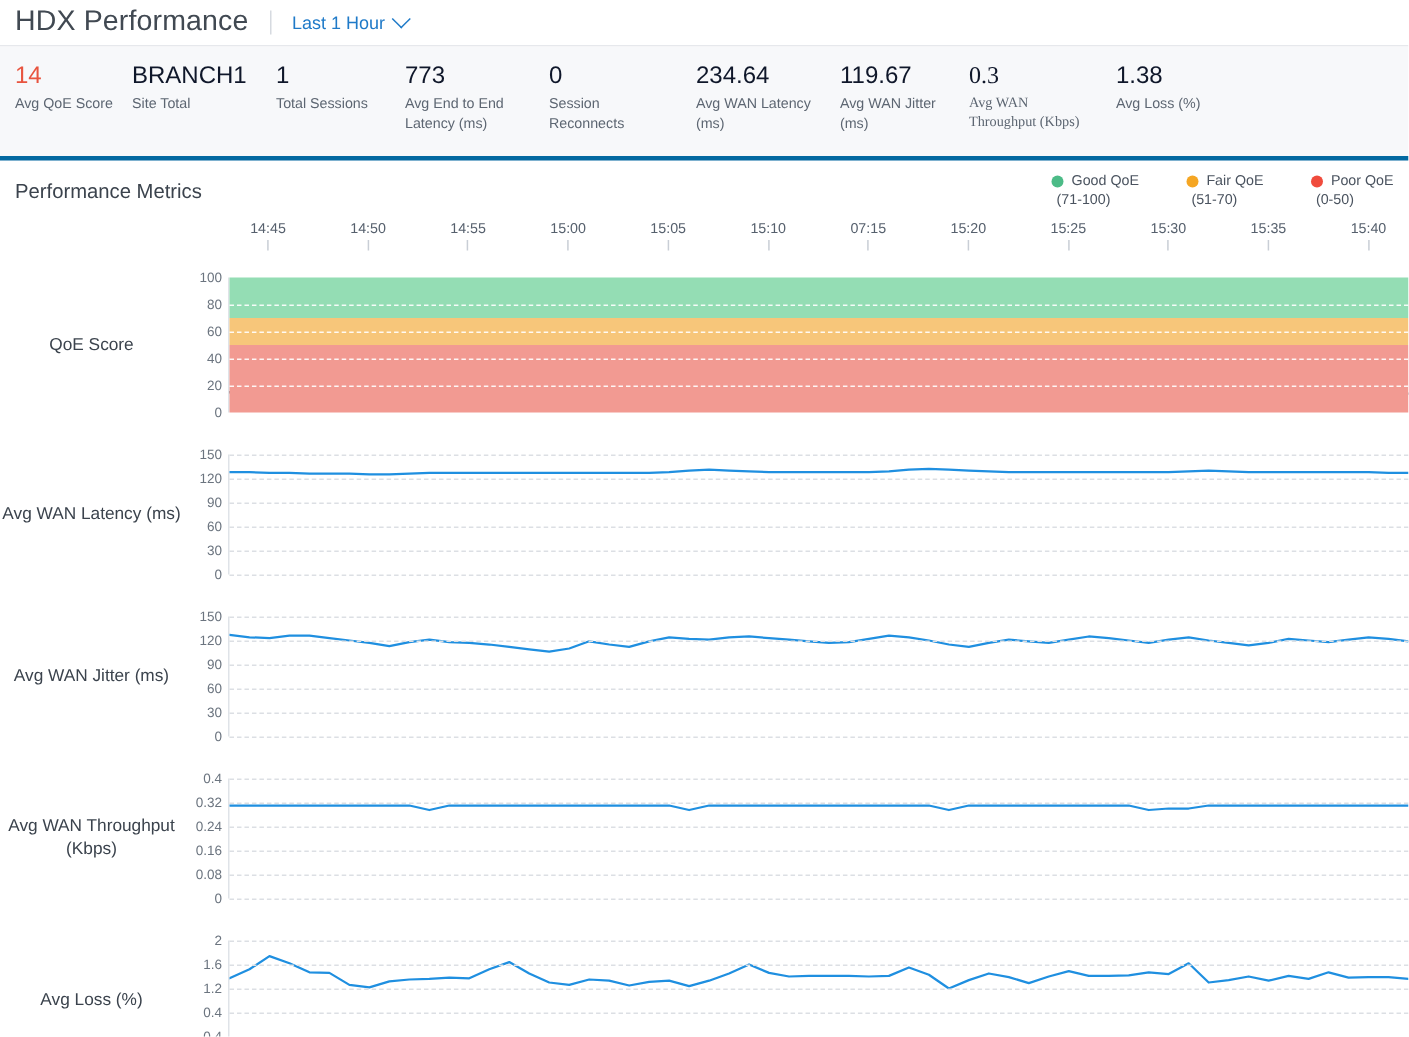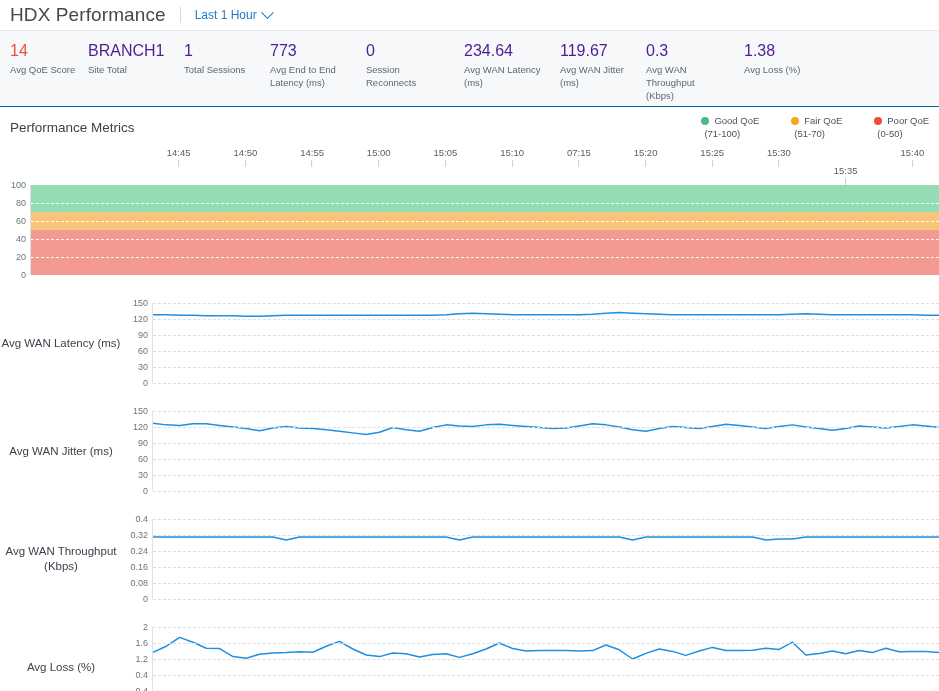--- a/index.html
+++ b/index.html
@@ -43,30 +43,30 @@
     width: 9px; height: 9px;
     border-right: 1.6px solid #1f7ac8;
     border-bottom: 1.6px solid #1f7ac8;
     transform: rotate(45deg) translate(-2px,-2px);
   }
 
   
   .kpibar {
     height: 76px;
     background: #f7f8fa;
-    border-bottom: 1px solid #0369a1;
+    border-bottom: 3px solid #0369a1;
     display: flex;
     align-items: flex-start;
     padding: 10px 0 0 10px;
   }
   .kpi { padding-right: 6px; }
   .kpi-value {
     font-size: 16px;
     font-weight: 400;
-    color: #4c1d95;
+    color: #0f172a;
     line-height: 19px;
     white-space: nowrap;
   }
   .kpi-value.alert { color: #e8543f; }
   .kpi-label {
     font-size: 9.5px;
     color: #5d6672;
     line-height: 13px;
     margin-top: 3px;
     max-width: 78px;
@@ -200,21 +200,21 @@
       <div class="kpi-label">Session Reconnects</div>
     </div>
     <div class="kpi" style="width: 96px;">
       <div class="kpi-value">234.64</div>
       <div class="kpi-label">Avg WAN Latency (ms)</div>
     </div>
     <div class="kpi" style="width: 86px;">
       <div class="kpi-value">119.67</div>
       <div class="kpi-label">Avg WAN Jitter (ms)</div>
     </div>
-    <div class="kpi" style="width: 98px;">
+    <div class="kpi" style="width: 98px; font-family: Liberation Serif, serif;">
       <div class="kpi-value">0.3</div>
       <div class="kpi-label">Avg WAN Throughput (Kbps)</div>
     </div>
     <div class="kpi" style="width: 90px;">
       <div class="kpi-value">1.38</div>
       <div class="kpi-label">Avg Loss (%)</div>
     </div>
   </div>
 
 <div class="metrics-head">
@@ -278,32 +278,35 @@
       <span class="tmark"></span>
     </div>
     <div class="tick" style="left: 71.1864%;">
       <div>15:25</div>
       <span class="tmark"></span>
     </div>
     <div class="tick" style="left: 79.661%;">
       <div>15:30</div>
       <span class="tmark"></span>
     </div>
-    <div class="tick" style="left: 88.1356%; margin-top: 18px;">
+    <div class="tick" style="left: 88.1356%;">
       <div>15:35</div>
       <span class="tmark"></span>
     </div>
     <div class="tick" style="left: 96.6102%;">
       <div>15:40</div>
       <span class="tmark"></span>
     </div>
   </div>
 
 <div id="charts">
     <div class="row" style="margin-top: 16px;">
+      <div class="row-label" style="height: 90px;">
+        <span>QoE Score</span>
+      </div>
       <div class="yaxis" style="height: 90px;">
         <span style="top: 90px;">0</span>
         <span style="top: 72px;">20</span>
         <span style="top: 54px;">40</span>
         <span style="top: 36px;">60</span>
         <span style="top: 18px;">80</span>
         <span style="top: 0px;">100</span>
       </div>
       <div class="plot" style="height: 90px;">
         <div class="band" style="top: 45px; height: 45px; background: rgb(242, 154, 146);"></div>

